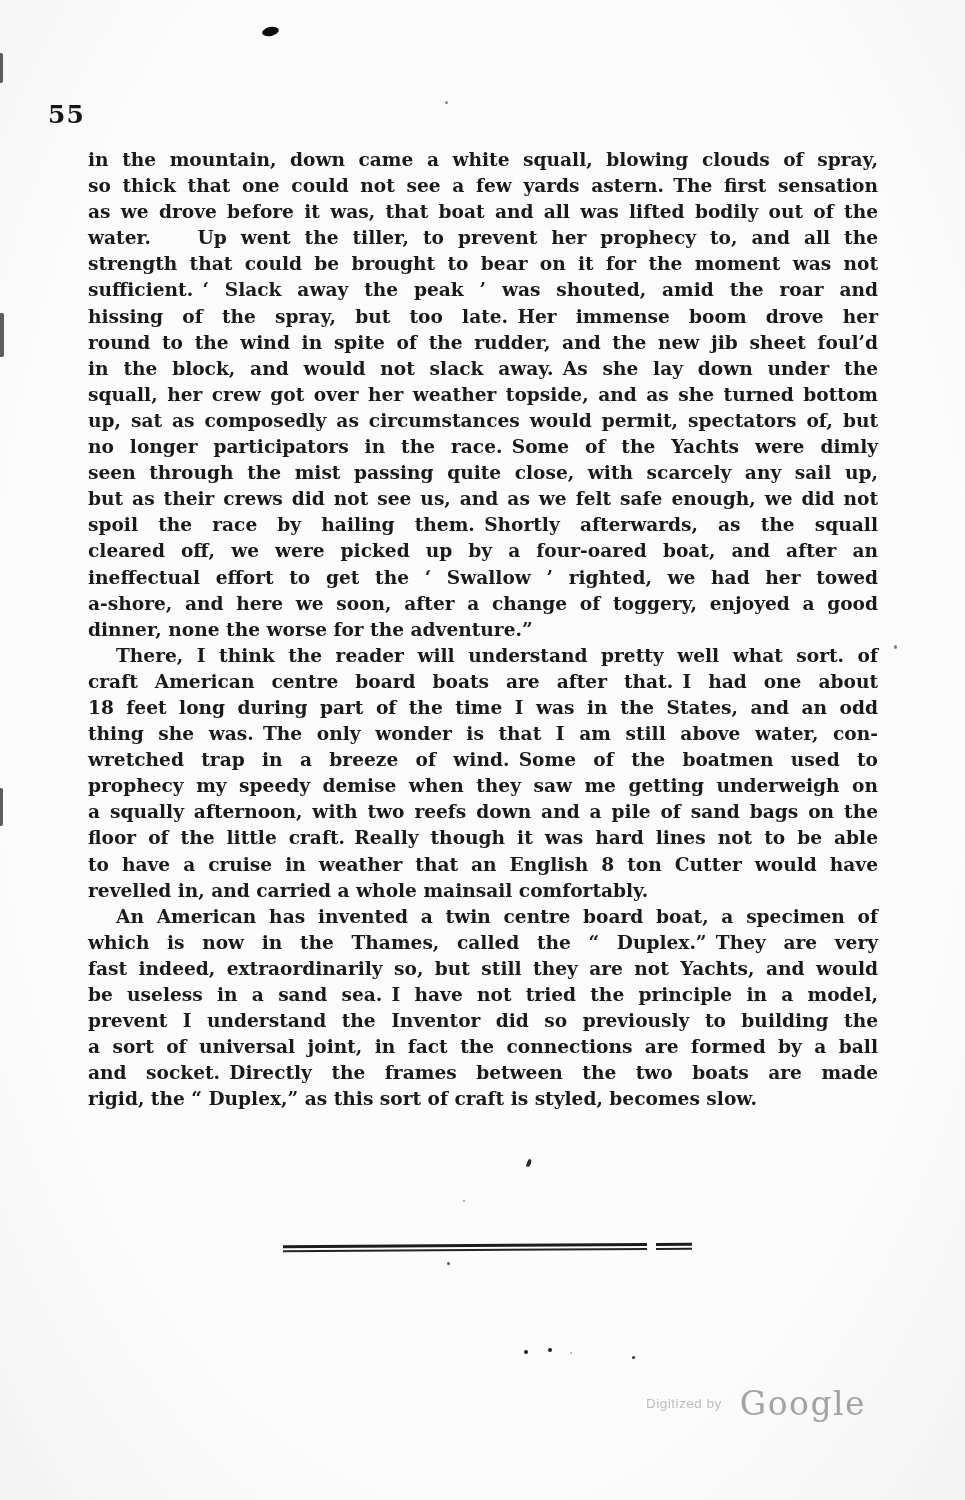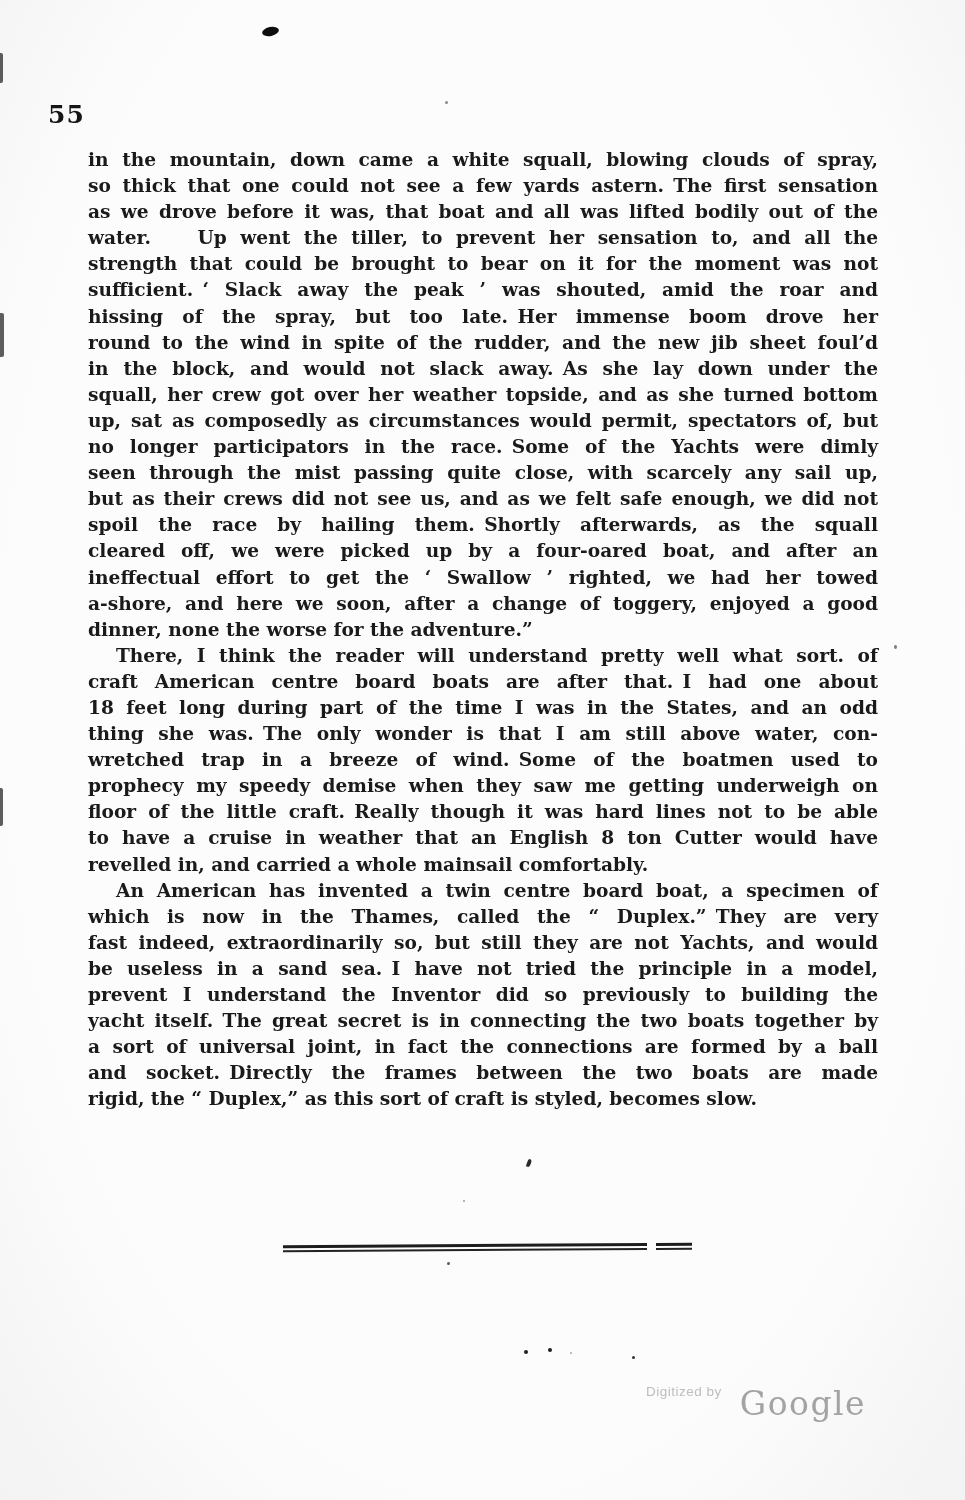--- a/index.html
+++ b/index.html
@@ -58,54 +58,55 @@
     border-top: 3px solid #1d1d1d;
     border-bottom: 2px solid #232323;
   }
   .rule-seg.main { flex: 1 1 auto; }
   .rule-seg.dash { width: 36px; margin-left: 9px; }
 
   .watermark {
     position: absolute;
     left: 646px; top: 1384px;
     display: flex;
-    align-items: flex-start;
-    gap: 18px;
+    align-items: center;
+    gap: 10px;
     user-select: none;
   }
   .digitized-by {
     font-family: "Liberation Sans", sans-serif;
     font-size: 13.5px;
     color: #bdbdbd;
     letter-spacing: 0.5px;
   }
   .google-logo {
     font-family: "DejaVu Serif", serif;
     font-size: 33px;
     color: #a3a3a3;
     letter-spacing: 1.5px;
     font-weight: 400;
+    margin-left: 8px;
   }
 
   .speck { position: absolute; background: #222; border-radius: 50%; }
   .edge-mark { position: absolute; left: 0; background: #414141; border-radius: 0 2px 2px 0; opacity: 0.85; }
 </style>
 </head>
 <body>
 
 <div class="page">
 
   <div class="page-number">55</div>
 
   <div class="text-block">
       <div class="para">
         <div class="line">in the mountain, down came a white squall, blowing clouds of spray,</div>
         <div class="line">so thick that one could not see a few yards astern. The first sensation</div>
         <div class="line">as we drove before it was, that boat and all was lifted bodily out of the</div>
-        <div class="line">water.   Up went the tiller, to prevent her sensation to, and all the</div>
+        <div class="line">water.   Up went the tiller, to prevent her prophecy to, and all the</div>
         <div class="line">strength that could be brought to bear on it for the moment was not</div>
         <div class="line">sufficient. ‘ Slack away the peak ’ was shouted, amid the roar and</div>
         <div class="line">hissing of the spray, but too late. Her immense boom drove her</div>
         <div class="line">round to the wind in spite of the rudder, and the new jib sheet foul’d</div>
         <div class="line">in the block, and would not slack away. As she lay down under the</div>
         <div class="line">squall, her crew got over her weather topside, and as she turned bottom</div>
         <div class="line">up, sat as composedly as circumstances would permit, spectators of, but</div>
         <div class="line">no longer participators in the race. Some of the Yachts were dimly</div>
         <div class="line">seen through the mist passing quite close, with scarcely any sail up,</div>
         <div class="line">but as their crews did not see us, and as we felt safe enough, we did not</div>
@@ -115,31 +116,31 @@
         <div class="line">a-shore, and here we soon, after a change of toggery, enjoyed a good</div>
         <div class="line last">dinner, none the worse for the adventure.”</div>
       </div>
       <div class="para">
         <div class="line indent">There, I think the reader will understand pretty well what sort. of</div>
         <div class="line">craft American centre board boats are after that. I had one about</div>
         <div class="line">18 feet long during part of the time I was in the States, and an odd</div>
         <div class="line">thing she was. The only wonder is that I am still above water, con-</div>
         <div class="line">wretched trap in a breeze of wind. Some of the boatmen used to</div>
         <div class="line">prophecy my speedy demise when they saw me getting underweigh on</div>
+        <div class="line">a squally afternoon, with two reefs down and a pile of sand bags on the</div>
         <div class="line">floor of the little craft. Really though it was hard lines not to be able</div>
         <div class="line">to have a cruise in weather that an English 8 ton Cutter would have</div>
         <div class="line last">revelled in, and carried a whole mainsail comfortably.</div>
       </div>
       <div class="para">
         <div class="line indent">An American has invented a twin centre board boat, a specimen of</div>
         <div class="line">which is now in the Thames, called the “ Duplex.” They are very</div>
         <div class="line">fast indeed, extraordinarily so, but still they are not Yachts, and would</div>
         <div class="line">be useless in a sand sea. I have not tried the principle in a model,</div>
         <div class="line">prevent I understand the Inventor did so previously to building the</div>
-        <div class="line">yacht itself. The great secret is in connecting the two boats together by</div>
         <div class="line">a sort of universal joint, in fact the connections are formed by a ball</div>
         <div class="line">and socket. Directly the frames between the two boats are made</div>
         <div class="line last">rigid, the “ Duplex,” as this sort of craft is styled, becomes slow.</div>
       </div>
     </div>
 
   <div class="rule-group">
     <div class="rule-seg main"></div>
     <div class="rule-seg dash"></div>
   </div>

